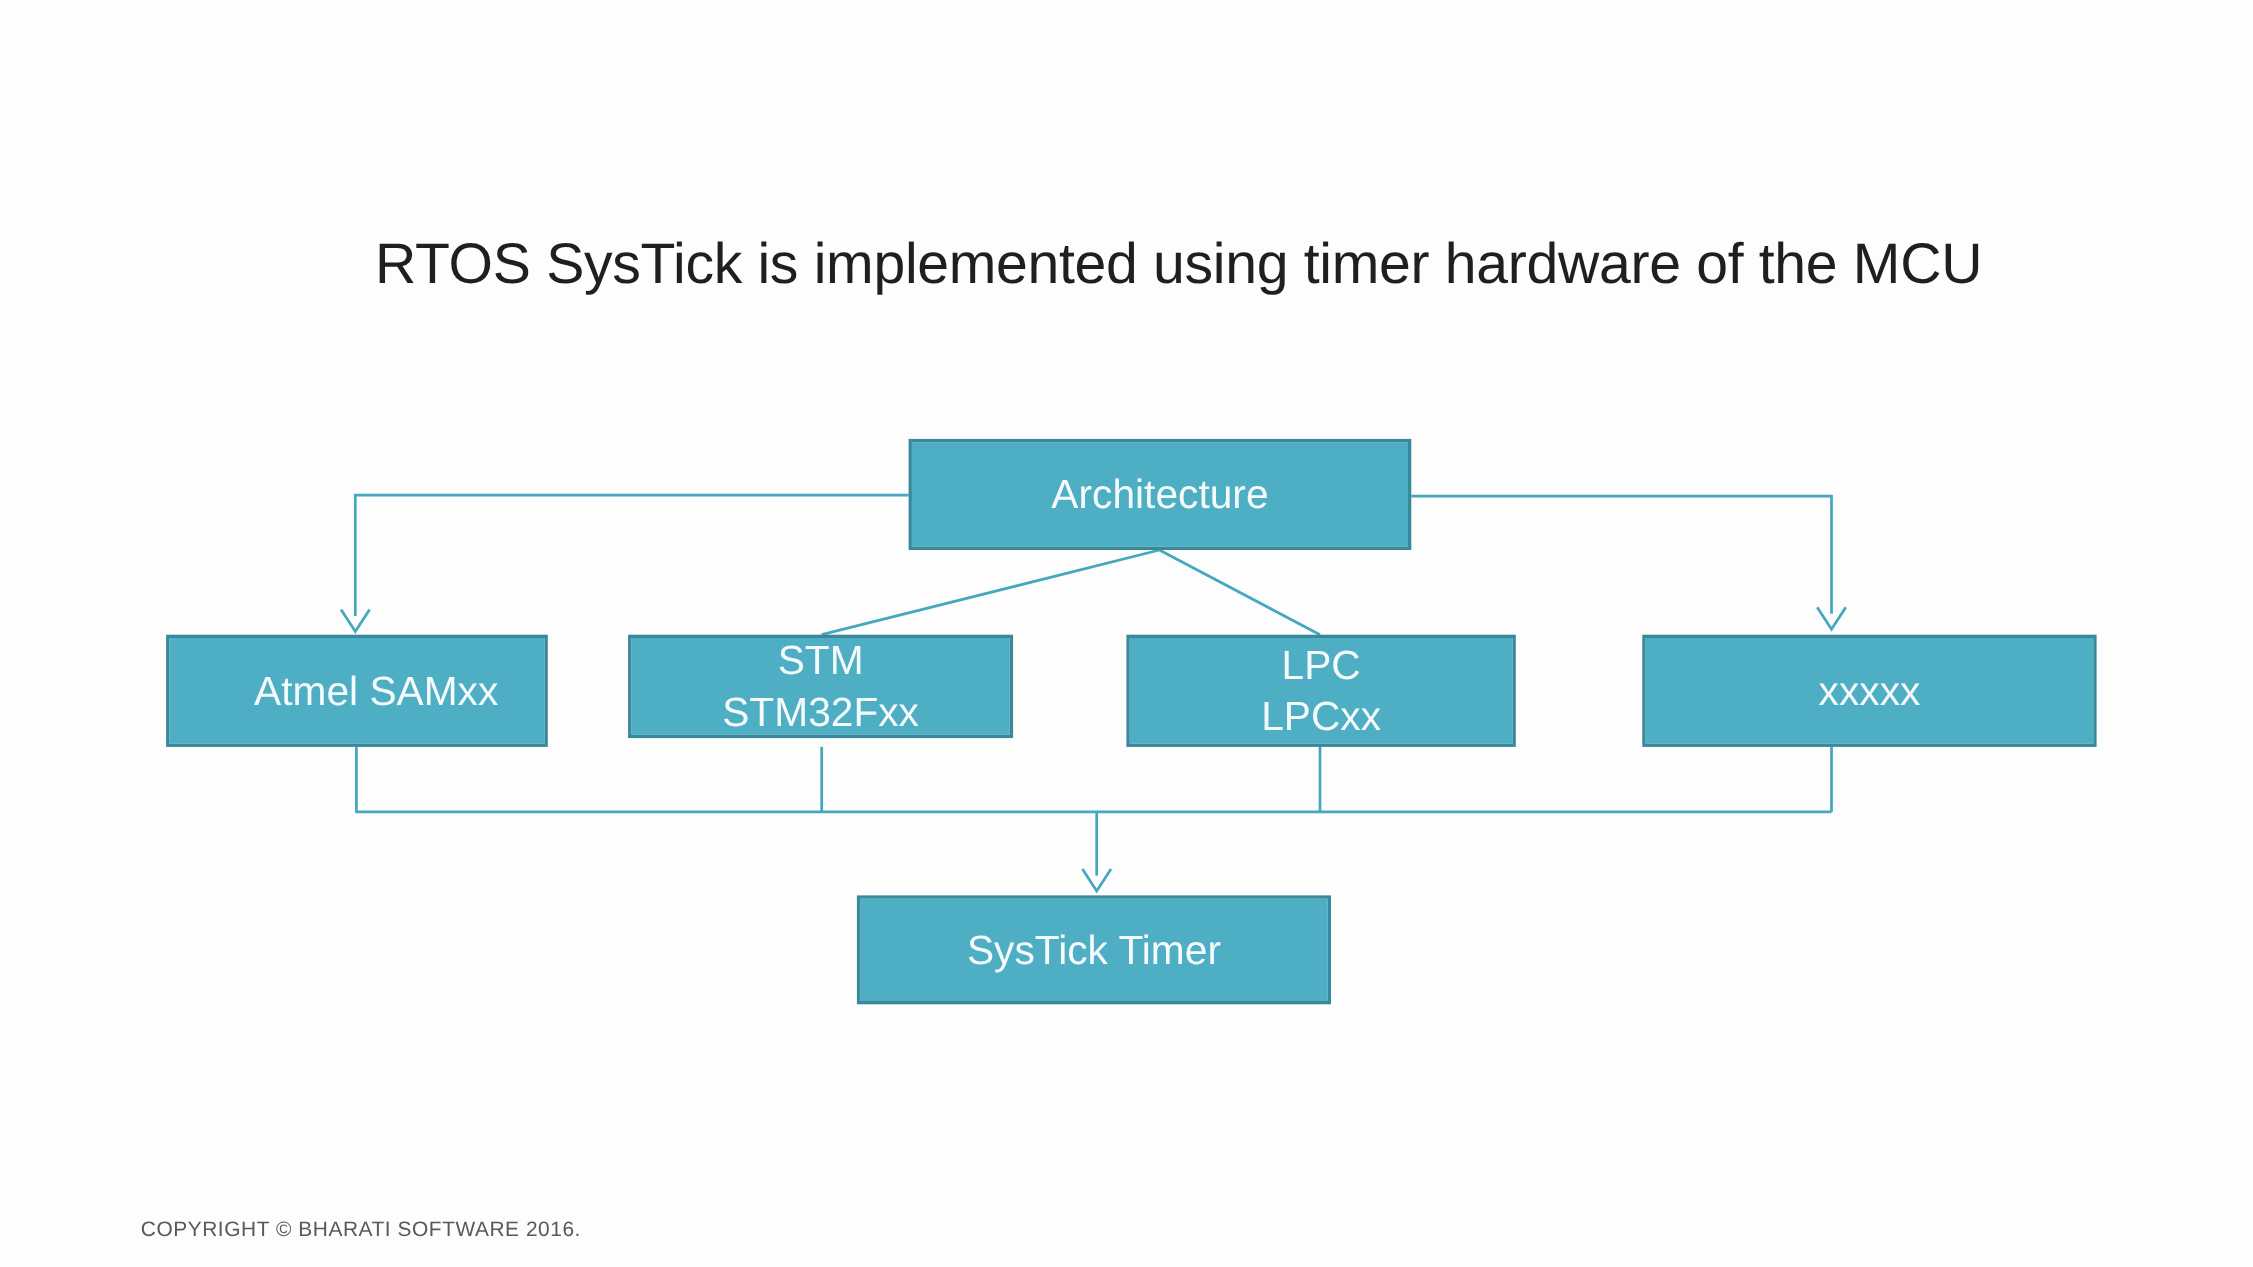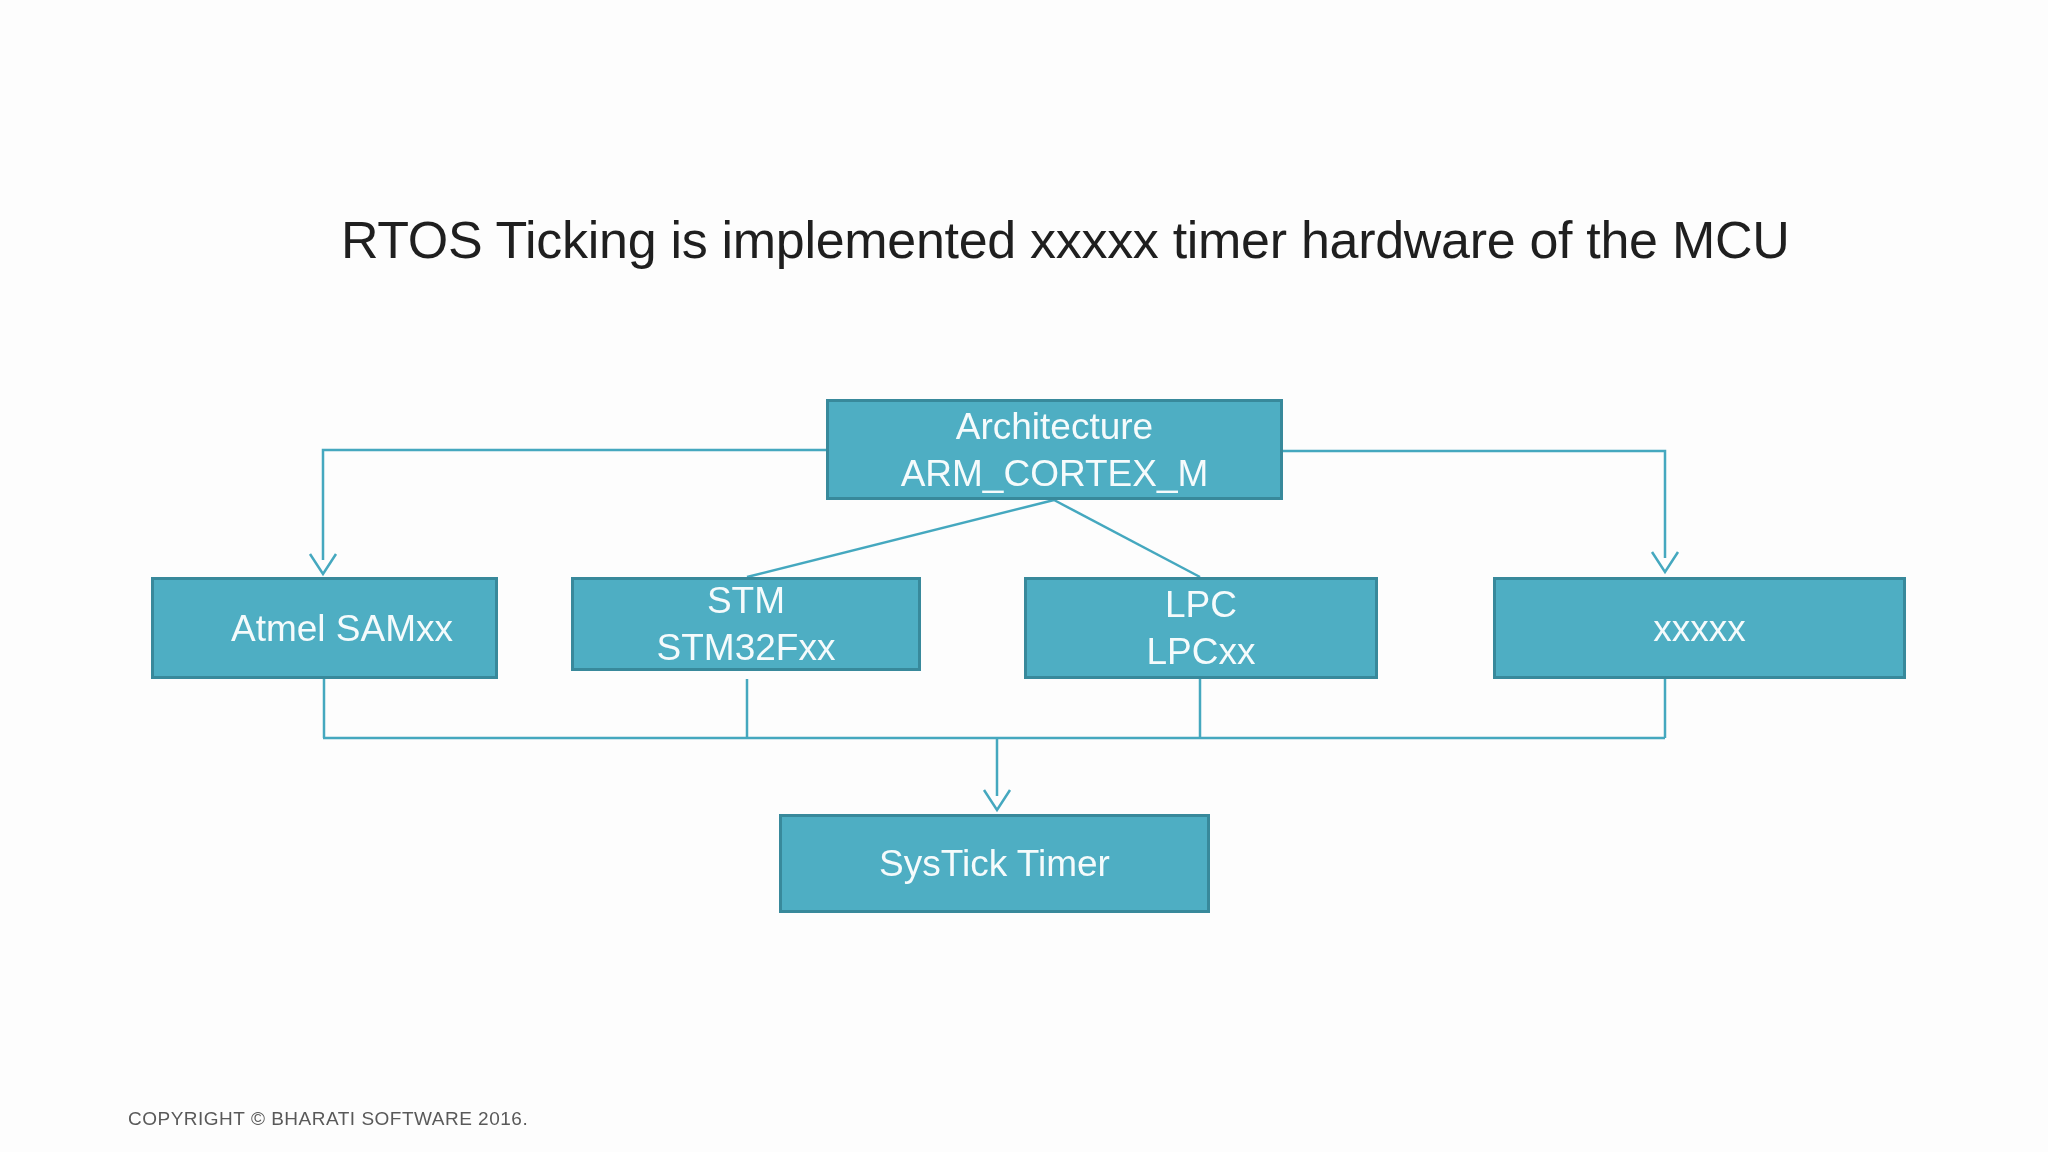--- a/index.html
+++ b/index.html
@@ -45,21 +45,21 @@
     position: absolute; left: 128px; top: 1108px;
     font-size: 19px; letter-spacing: 0.5px;
     color: var(--footer-text, #595959);
   }
 </style>
 </head>
 <body>
 
 <div class="slide">
 
-  <div class="title">RTOS Ticking is implemented xxxxx timer hardware of the MCU</div>
+  <div class="title">RTOS SysTick is implemented using timer hardware of the MCU</div>
 
   <svg class="connectors" viewBox="0 0 2048 1152" xmlns="http://www.w3.org/2000/svg" aria-hidden="true">
 
     <g>
       <path d="M826 450 H323 V560"></path>
       <path d="M310 554 L323 574 L336 554"></path>
     </g>
 
     <g>
       <path d="M1283 451 H1665 V558"></path>
@@ -83,21 +83,20 @@
     </g>
 
     <g>
       <path d="M997 738 V796"></path>
       <path d="M984 790 L997 810 L1010 790"></path>
     </g>
   </svg>
 
   <div class="node node-architecture">
     <div>Architecture</div>
-    <div>ARM_CORTEX_M</div>
   </div>
 
   <div class="node node-atmel">
     <div>Atmel SAMxx</div>
   </div>
 
   <div class="node node-stm">
     <div>STM</div>
     <div>STM32Fxx</div>
   </div>

